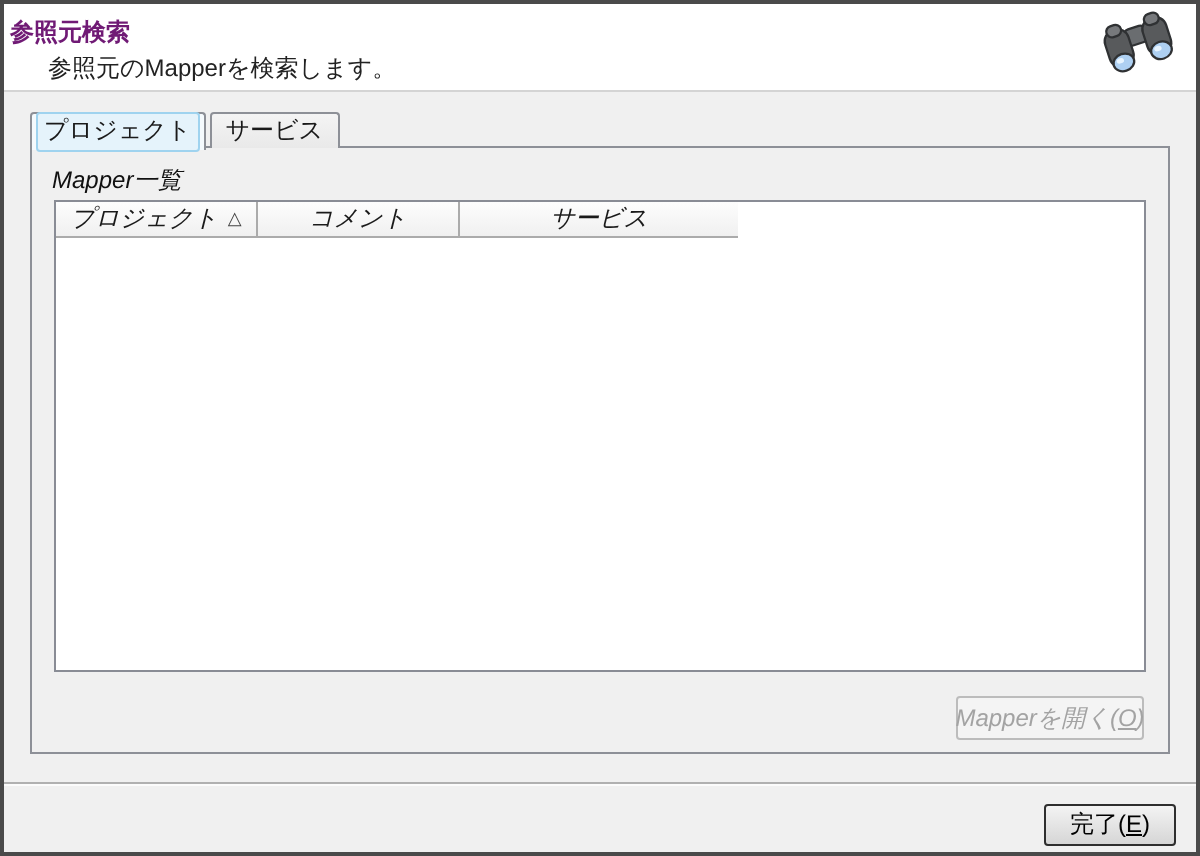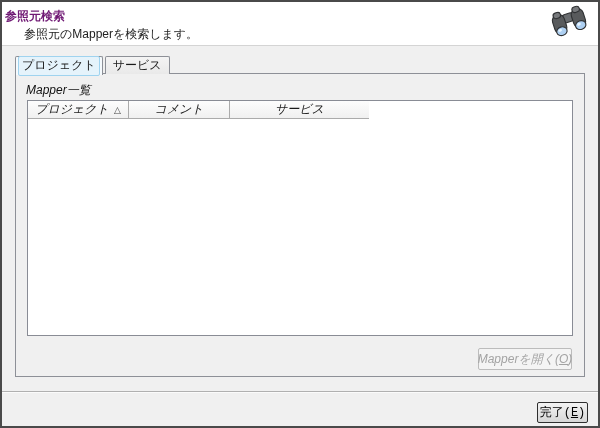--- a/index.html
+++ b/index.html
@@ -61,23 +61,23 @@
   
   .btn {
     display:flex; align-items:center; justify-content:center;
     white-space:nowrap; cursor:default;text-align:right;
   }
   .btn-open {
     position:absolute; right:12px; bottom:6px; width:94px; height:22px;
     border:1px solid #bcbcbc; background:#f4f4f4; color:#a3a3a3; border-radius:2px;
   }
   .btn-finish {
-    position:absolute; right:10px; top:400px; width:51px; height:21px;
+    position:absolute; right:10px; top:400px; width:66px; height:21px;
     border:1px solid #2e2e2e; background:linear-gradient(#f3f3f3,#d6d6d6);
-    color:#000; border-radius:2px;font-family:Liberation Mono, monospace;
+    color:#000; border-radius:2px;
   }
   .ak { text-decoration:underline; }
 
   
   .bottom-sep {
     position:absolute; left:0; top:389px; width:596px; height:1px;
     background:#b0b0b0; box-shadow:0 1px 0 #fbfbfb;
   }
 </style>
 </head>

